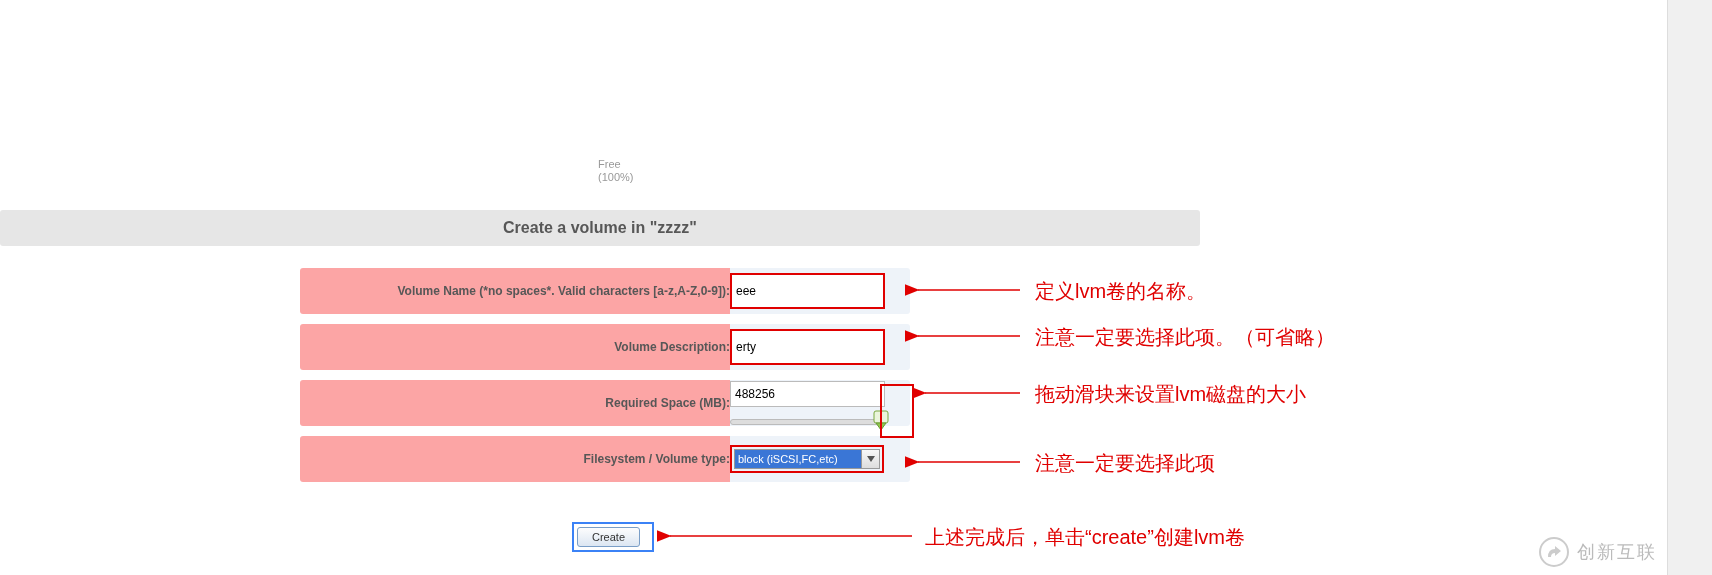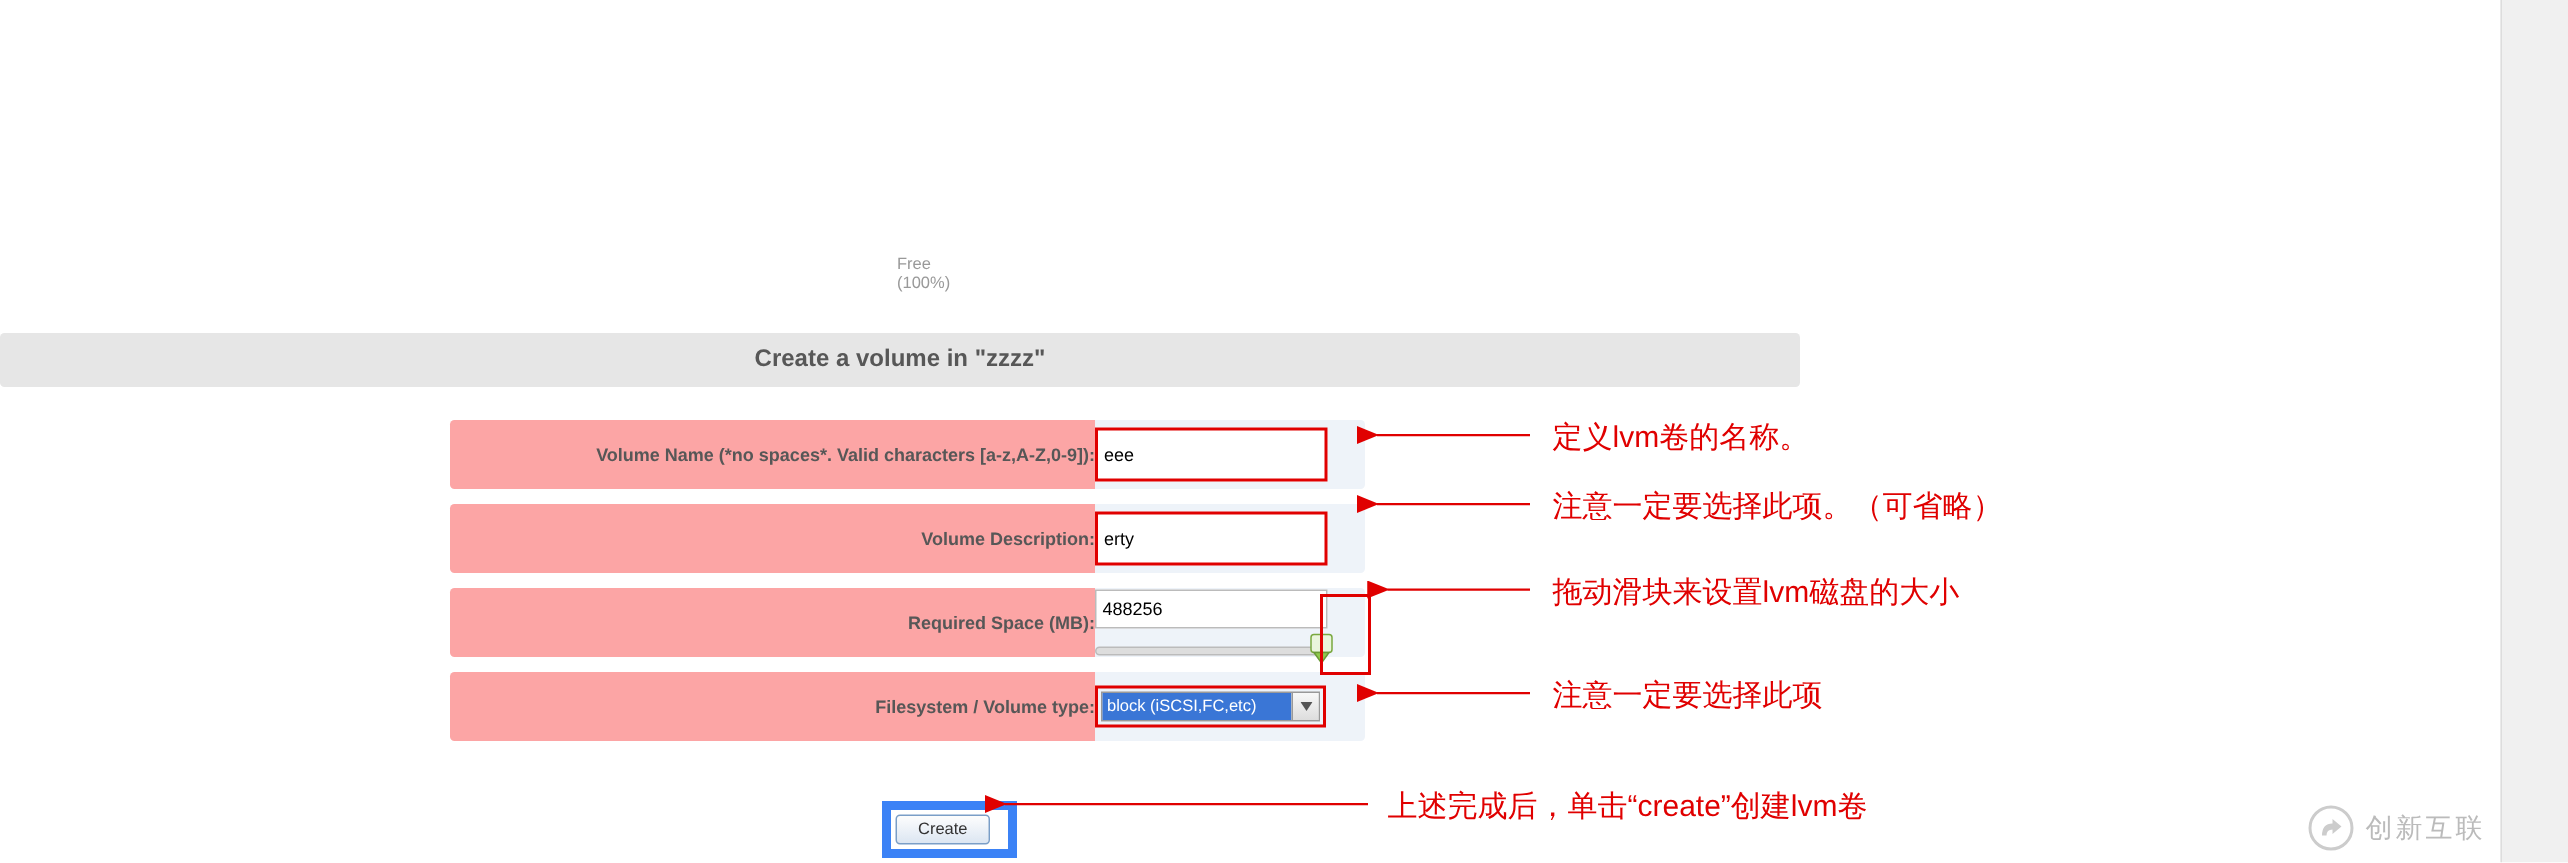--- a/index.html
+++ b/index.html
@@ -20,21 +20,21 @@
     top: 0;
     width: 45px;
     height: 575px;
     background: #f0f0f0;
     border-left: 1px solid #ddd;
   }
   
   .content-wrap {
     position: absolute;
     left: 0;
-    top: 12px;
+    top: 0;
     width: 1200px;
     height: 563px;
     text-decoration: underline;
   }
   
   .free-label {
     position: absolute;
     left: 598px;
     top: 158px;
     font-size: 11px;
@@ -167,23 +167,22 @@
   .fake-select-arrow svg { width: 8px; height: 6px; }
   
   .create-row {
     position: absolute;
     left: 572px;
     top: 522px;
     display: flex;
     align-items: center;
   }
   .create-outline {
-    border: 6px solid #3b82f6;
+    border: 2px solid #3b82f6;
     padding: 3px 12px 3px 3px;
-    margin-left: 16px;
   }
   .btn {
     display: inline-block;
     padding: 3px 14px;
     font-size: 11px;
     border: 1px solid #7a9ec7;
     background: linear-gradient(#fdfdfd, #dce6f2);
     border-radius: 3px;
     color: #333;
     cursor: pointer;

